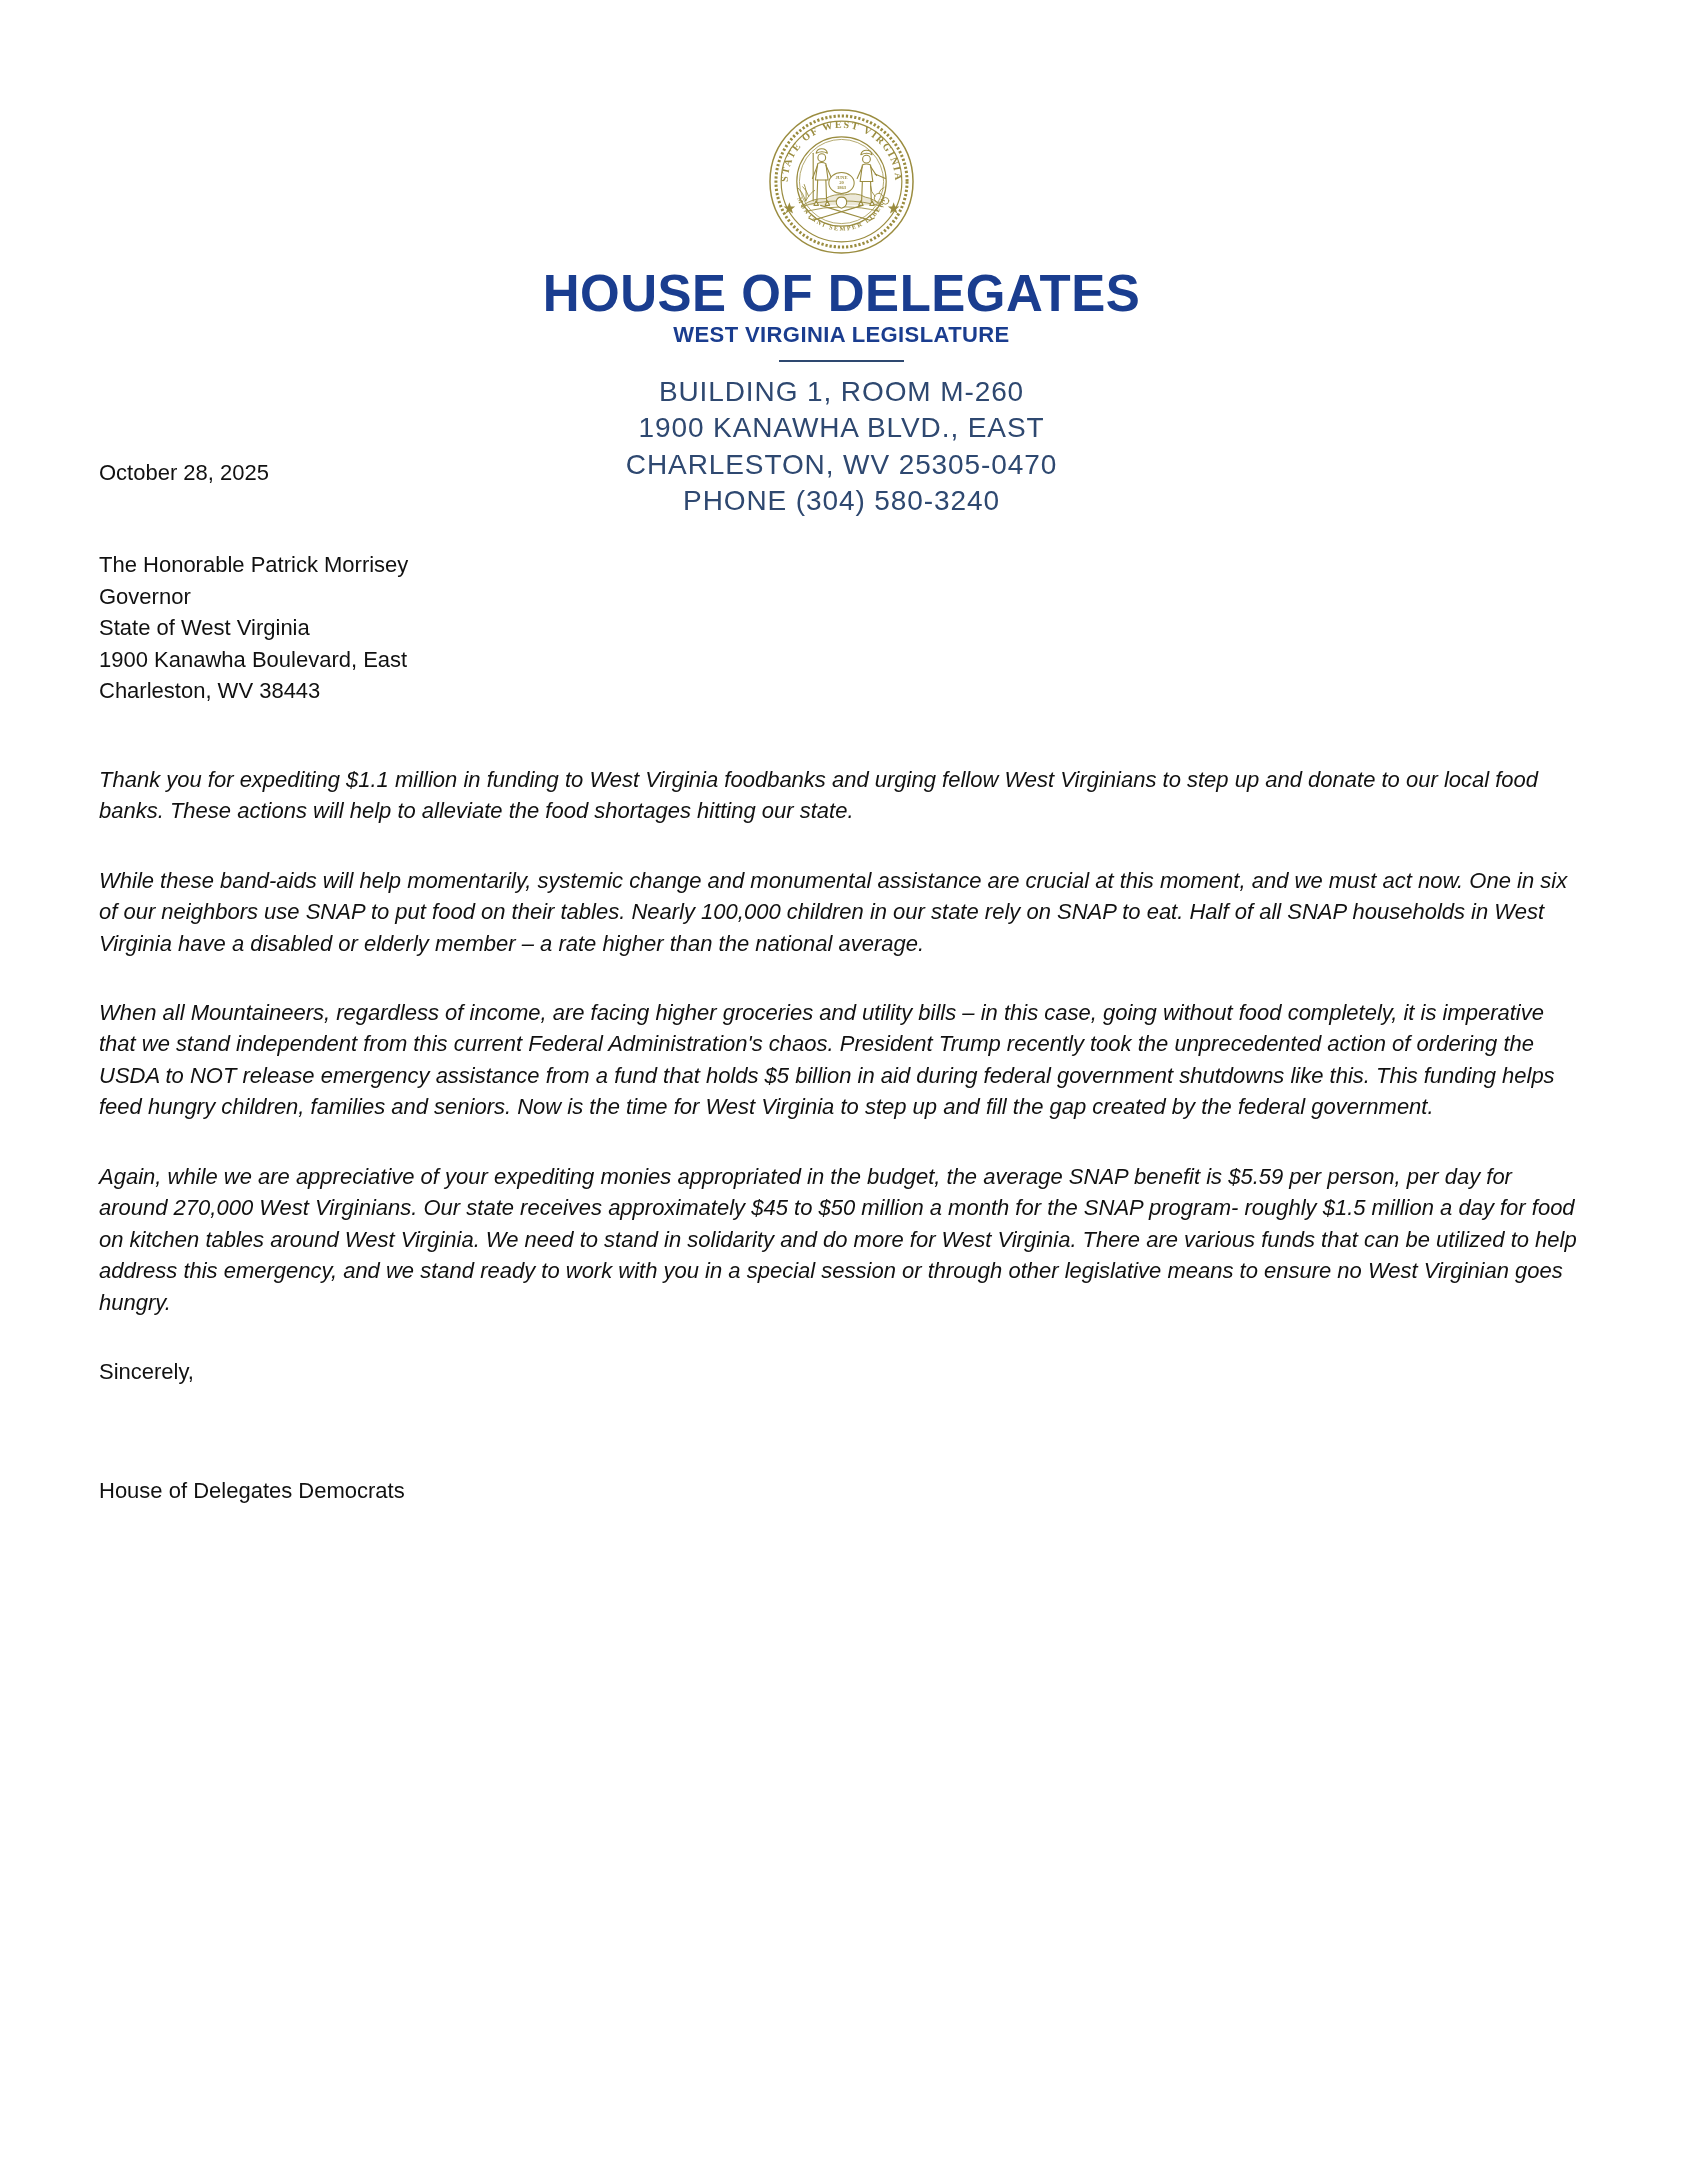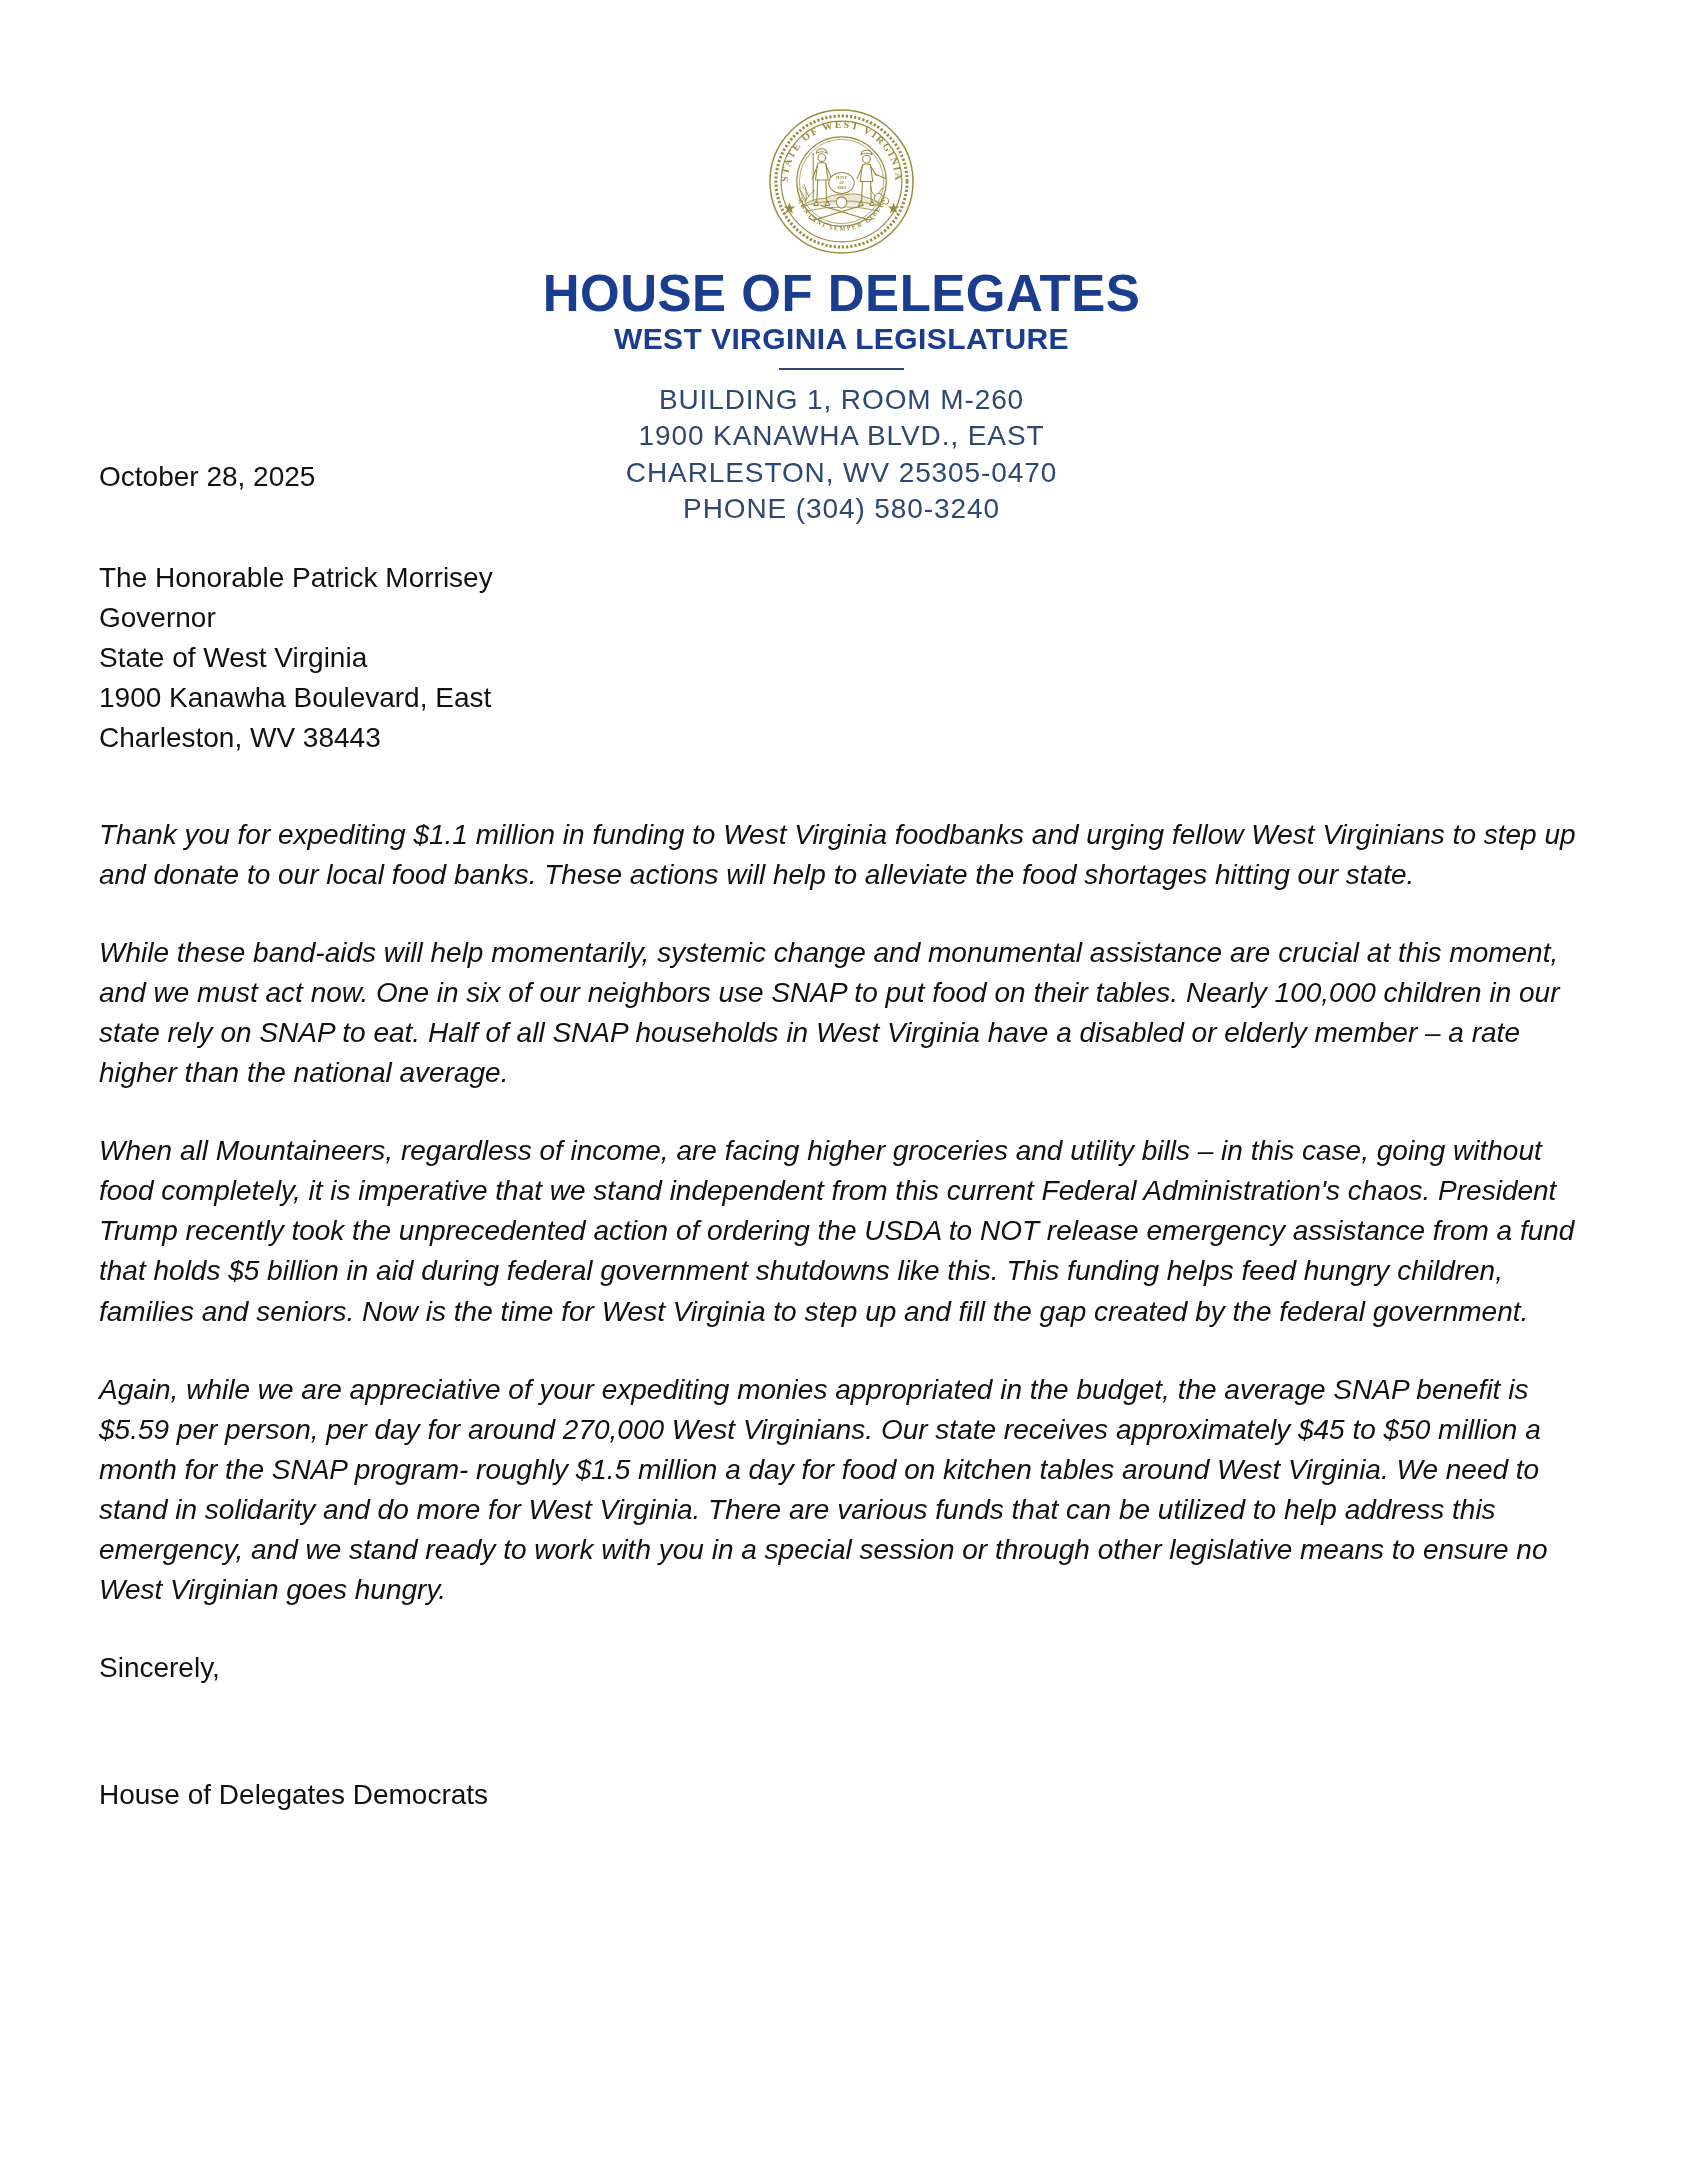--- a/index.html
+++ b/index.html
@@ -51,21 +51,21 @@
     font-size: 51px;
     letter-spacing: 0.5px;
     color: #1a3d8f;
     line-height: 1.0;
     white-space: nowrap;
   }
   .lh-subtitle {
     margin-top: 5px;
     font-family: "Liberation Sans", sans-serif;
     font-weight: bold;
-    font-size: 30px;
+    font-size: 22px;
     letter-spacing: 0.4px;
     color: #1a3d8f;
     line-height: 1.0;
     white-space: nowrap;
   }
 
   .lh-divider {
     width: 125px;
     height: 2px;
     background: #2e4870;
@@ -84,21 +84,21 @@
     white-space: nowrap;
   }
 
   
   .letter-body {
     position: absolute;
     left: 99px;
     top: 457px;
     width: 1485px;
     font-family: "Liberation Sans", sans-serif;
-    font-size: 28px;
+    font-size: 22px;
     line-height: 1.43;
     color: #111111;
   }
 
   .date-line {
     margin: 0 0 61px 0;
   }
 
   .recipient {
     margin: 0 0 57px 0;

